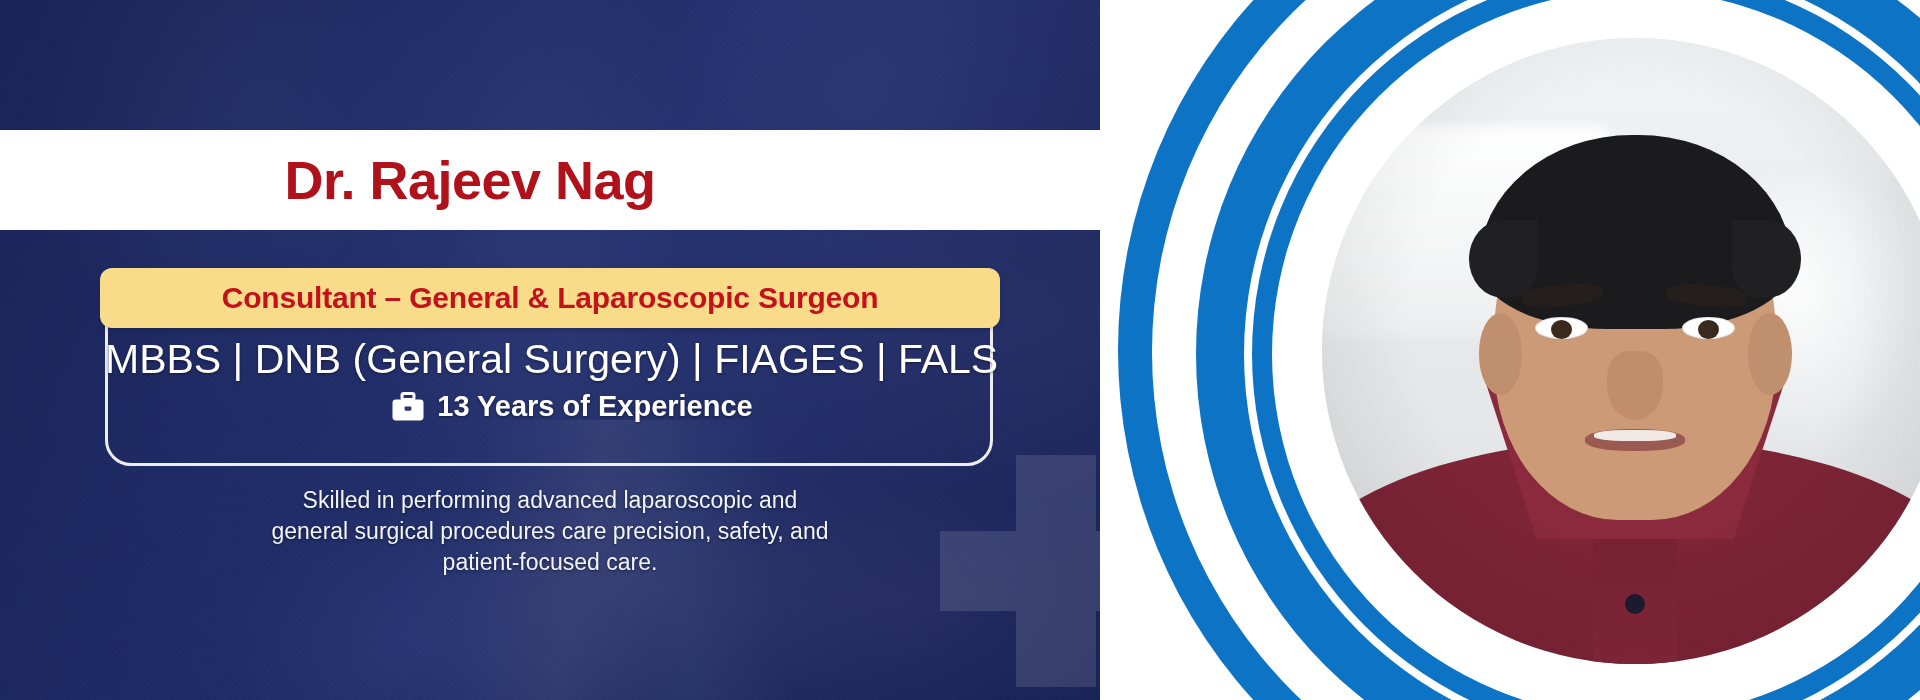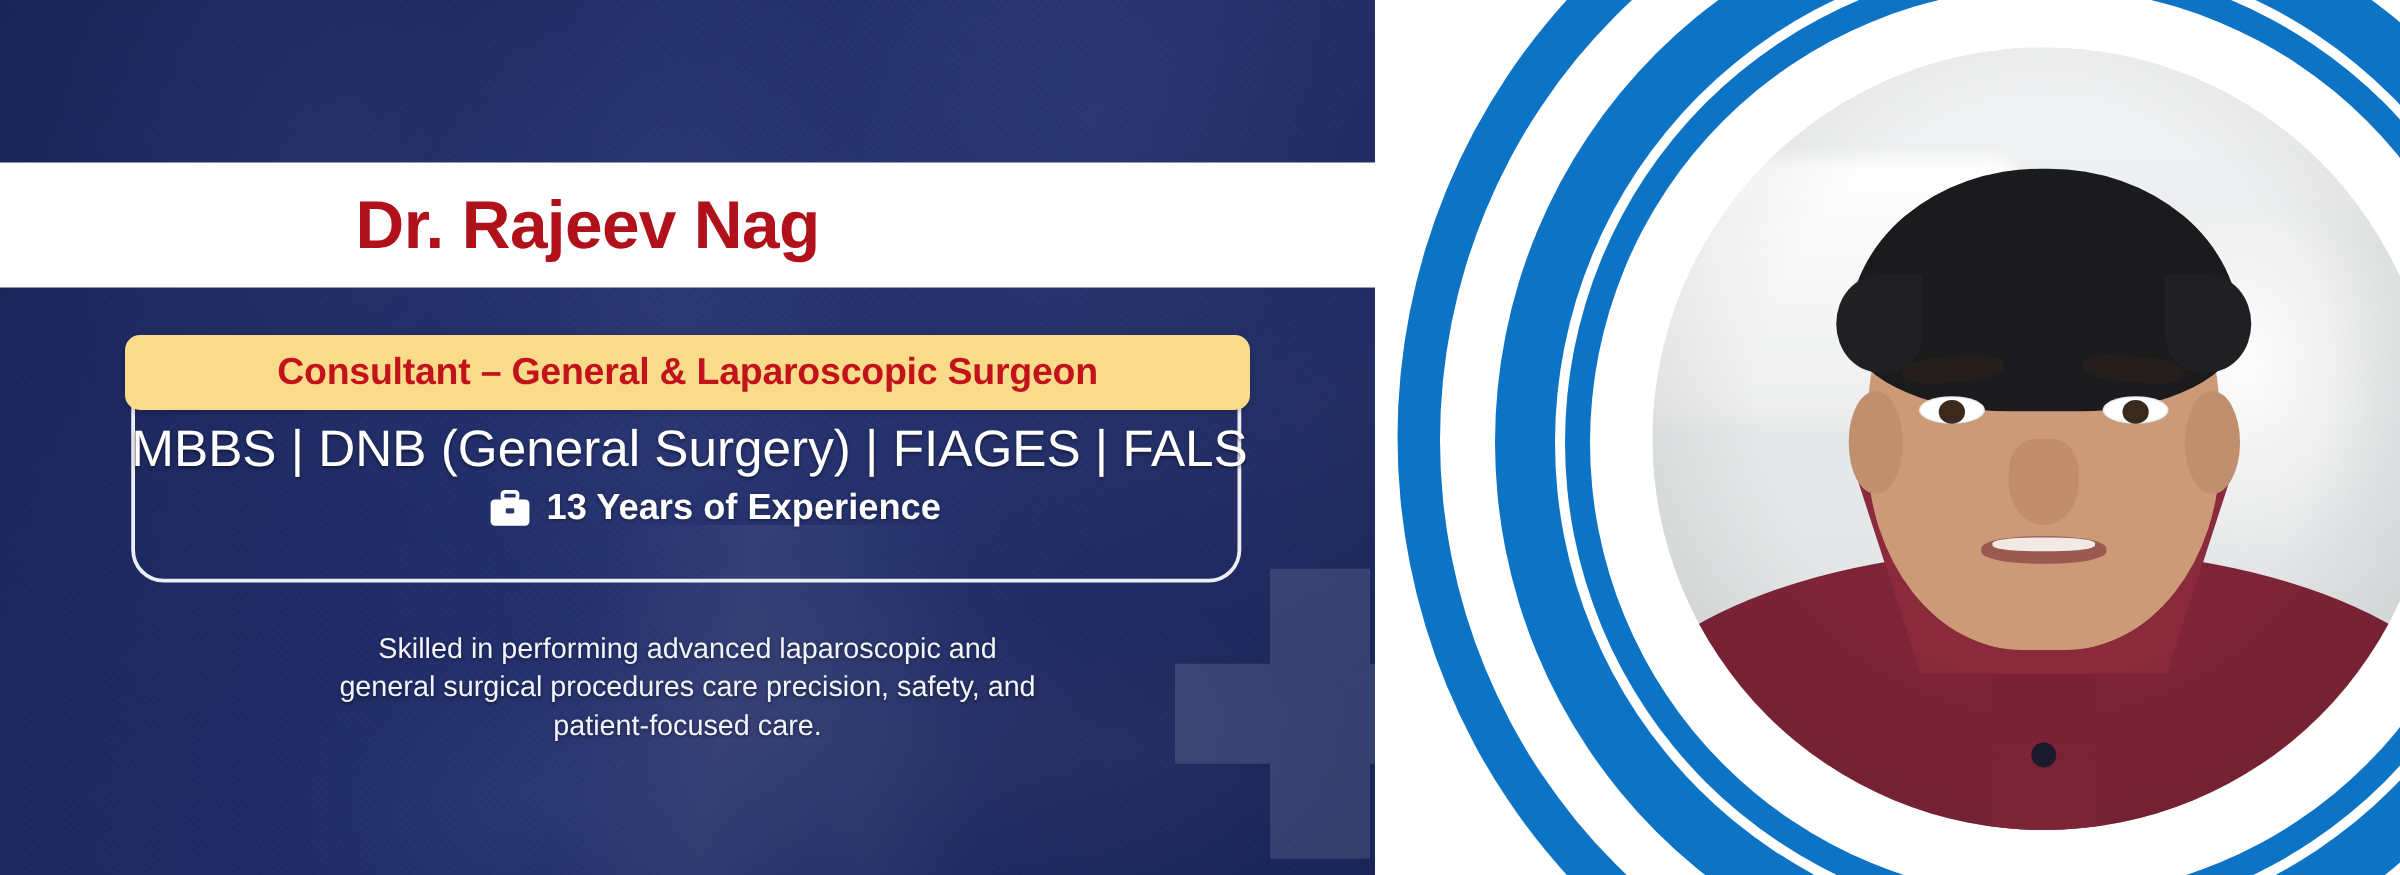--- a/index.html
+++ b/index.html
@@ -109,21 +109,21 @@
     margin-left:23px;
   }
   .exp .ico{display:block;width:34px;height:30px;}
   .exp .txt{
     font-size:29px;font-weight:bold;
     text-shadow:0 1px 3px rgba(0,0,0,.45);
     white-space:nowrap;
   }
 
   .desc{
-    position:absolute;left:150px;top:503px;width:800px;
+    position:absolute;left:150px;top:485px;width:800px;
     text-align:center;color:#f2f4fb;
     font-size:23px;line-height:31px;font-weight:400;
     text-shadow:0 1px 3px rgba(0,0,0,.5);
   }
   .desc div{white-space:nowrap;}
 
   
   .right{
     position:absolute;left:1100px;top:0;width:820px;height:700px;
     overflow:hidden;

